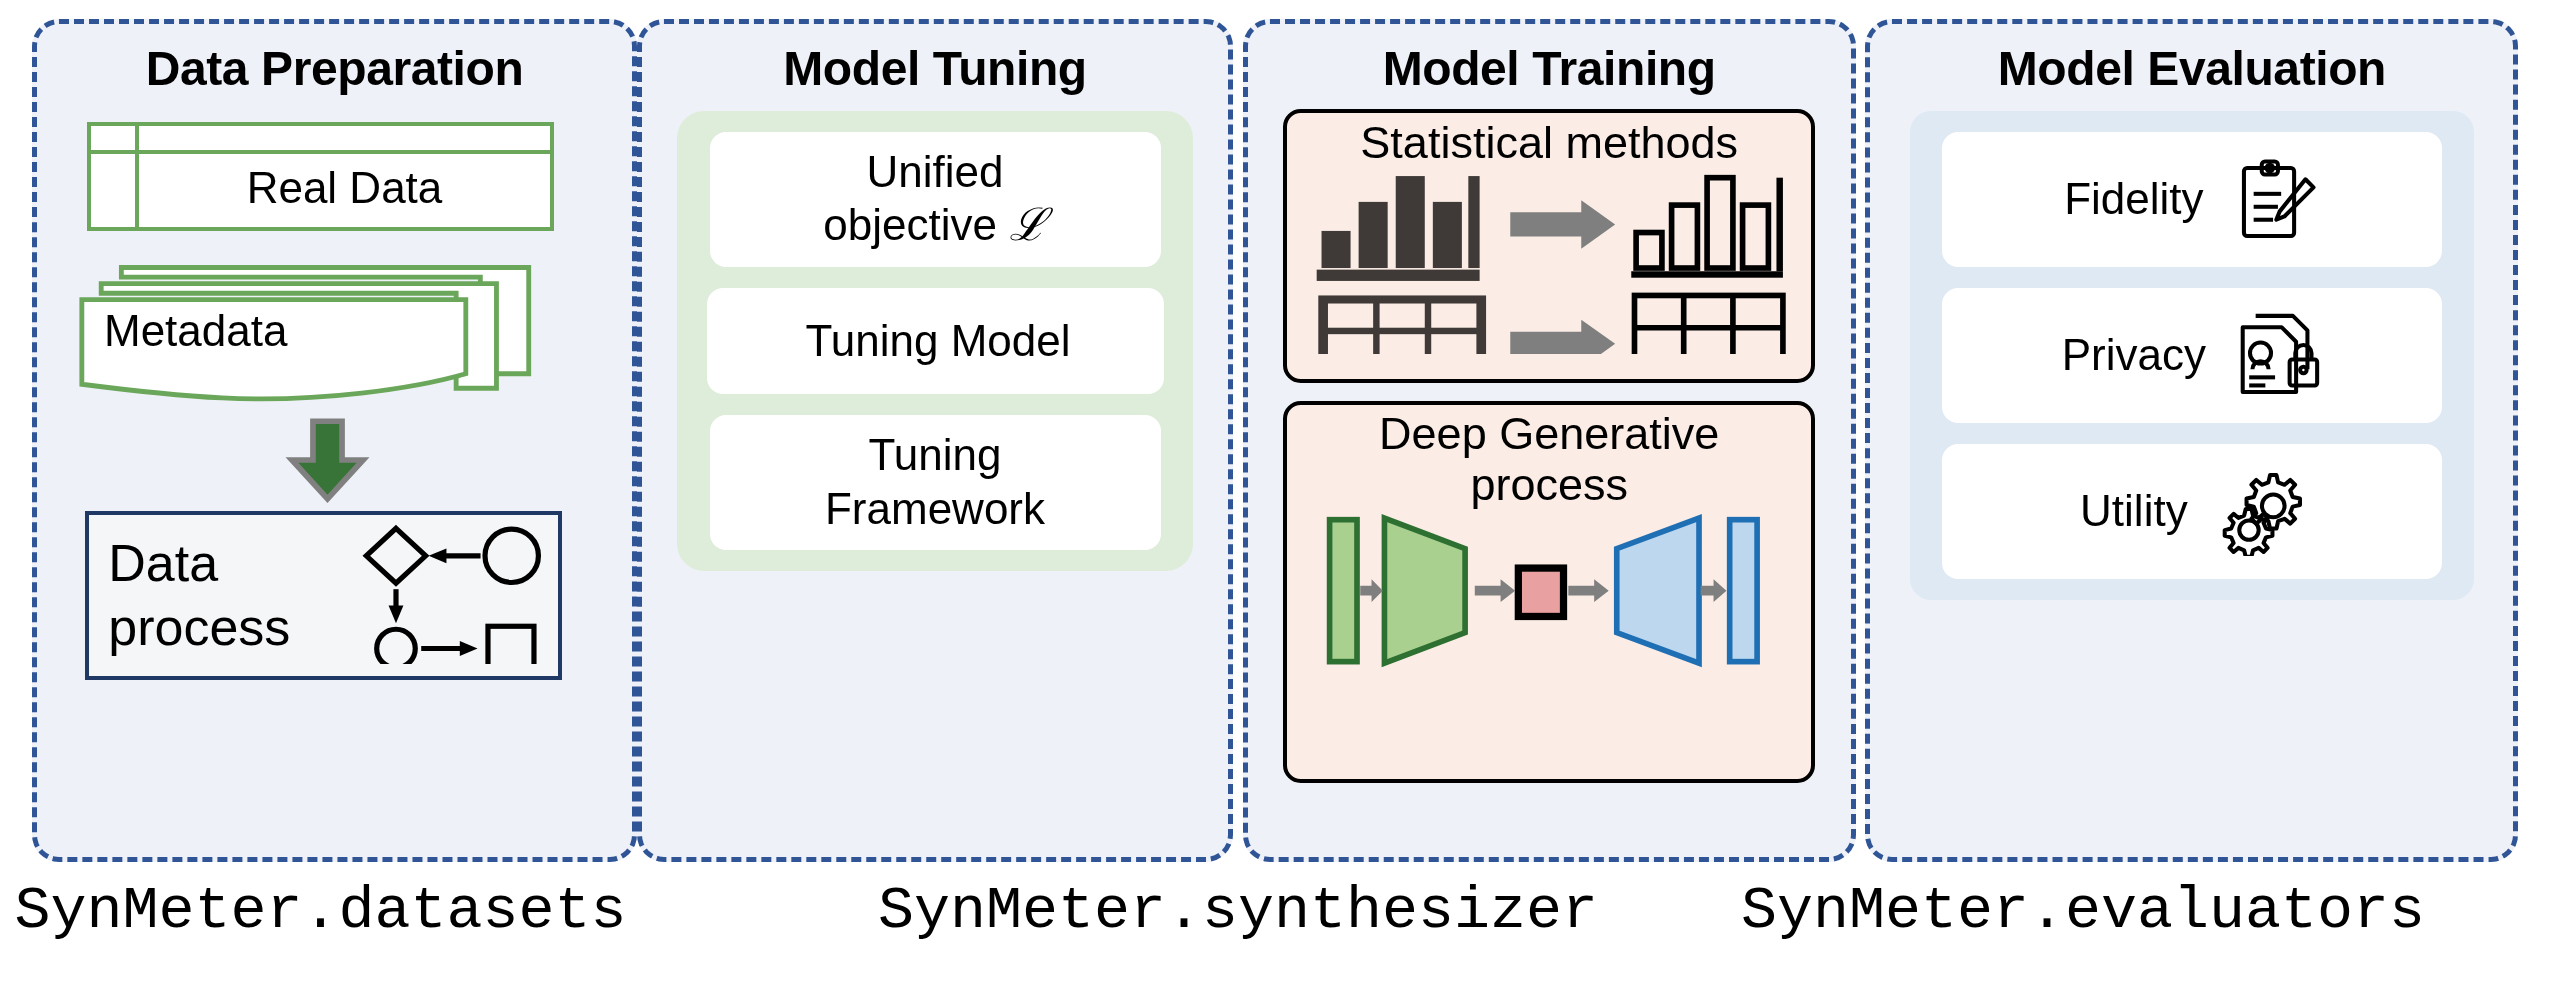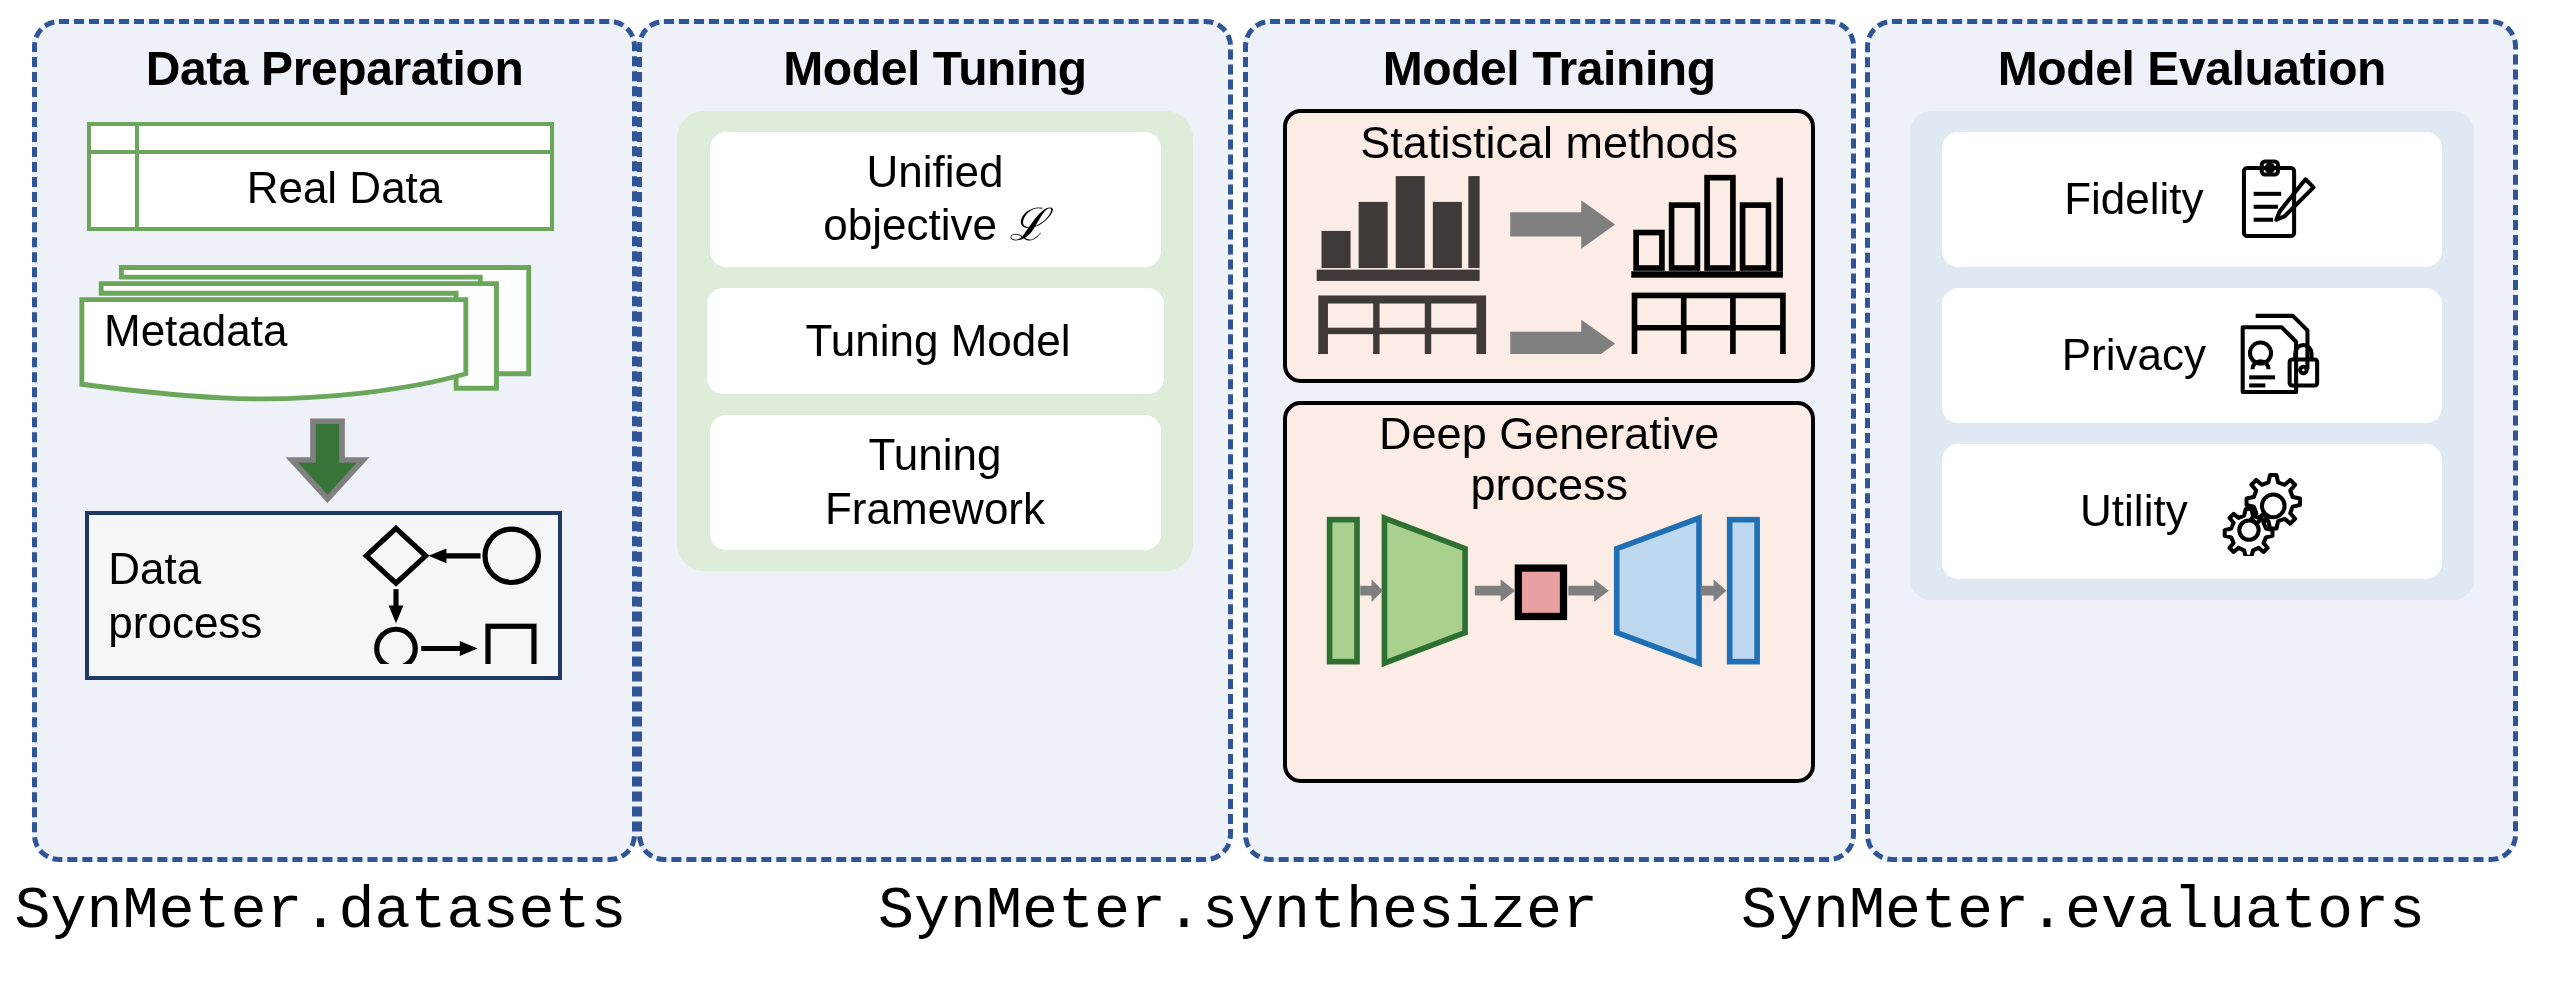--- a/index.html
+++ b/index.html
@@ -55,21 +55,21 @@
   }
 
   .greenarrow{position:absolute;left:242px;top:314px;width:97px;height:85px;}
 
   .dataprocess{
     position:absolute;left:48px;top:407px;width:477px;height:169px;
     border:4px solid #1F3864;background:#F5F6F8;box-sizing:border-box;
     display:flex;align-items:center;
   }
   .dataprocess .dp-text{
-    width:242px;padding-left:19.3px;font-size:44px;line-height:1.22;
+    width:242px;padding-left:19.3px;font-size:52px;line-height:1.22;
   }
   .dataprocess .dp-graph{flex:1;height:100%;}
 
   
   .greengroup{
     width:516px;background:#DEEDD9;border-radius:27px;
     padding:21px 0;display:flex;flex-direction:column;gap:21px;align-items:center;
     margin-top:6.4px;
   }
   .whitecard{

